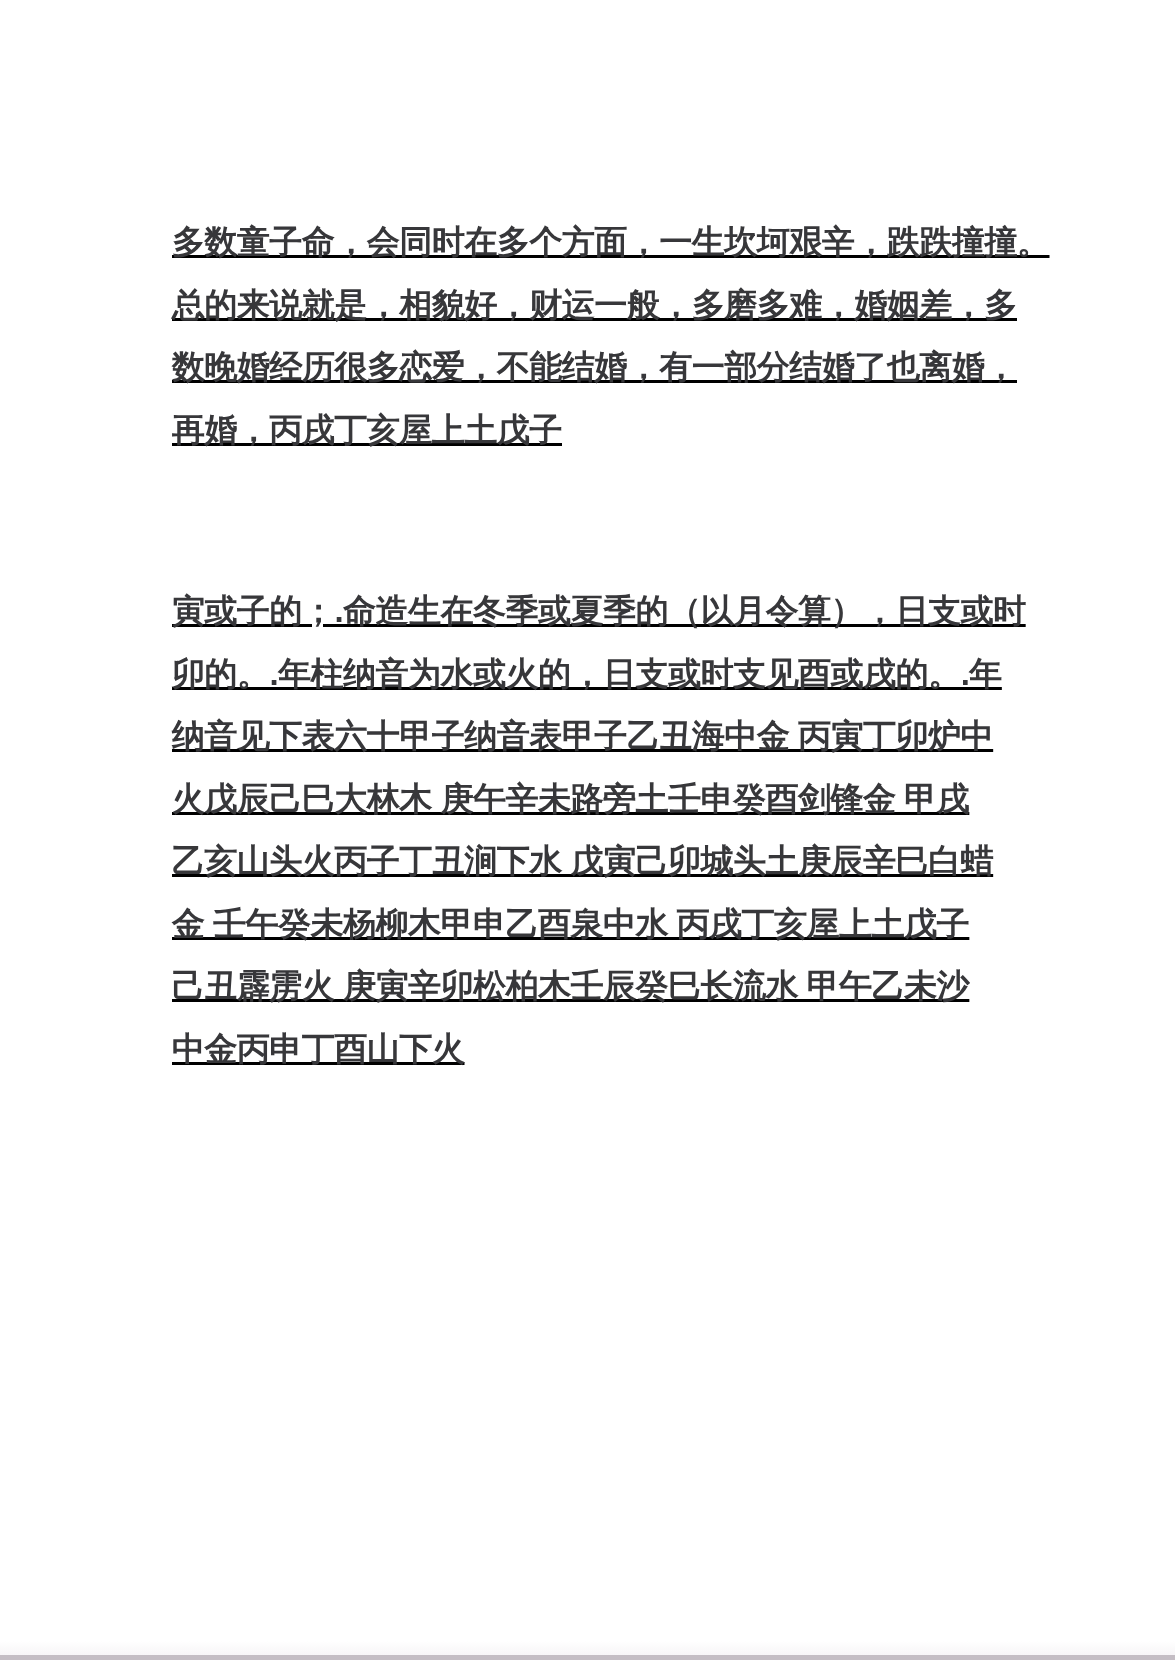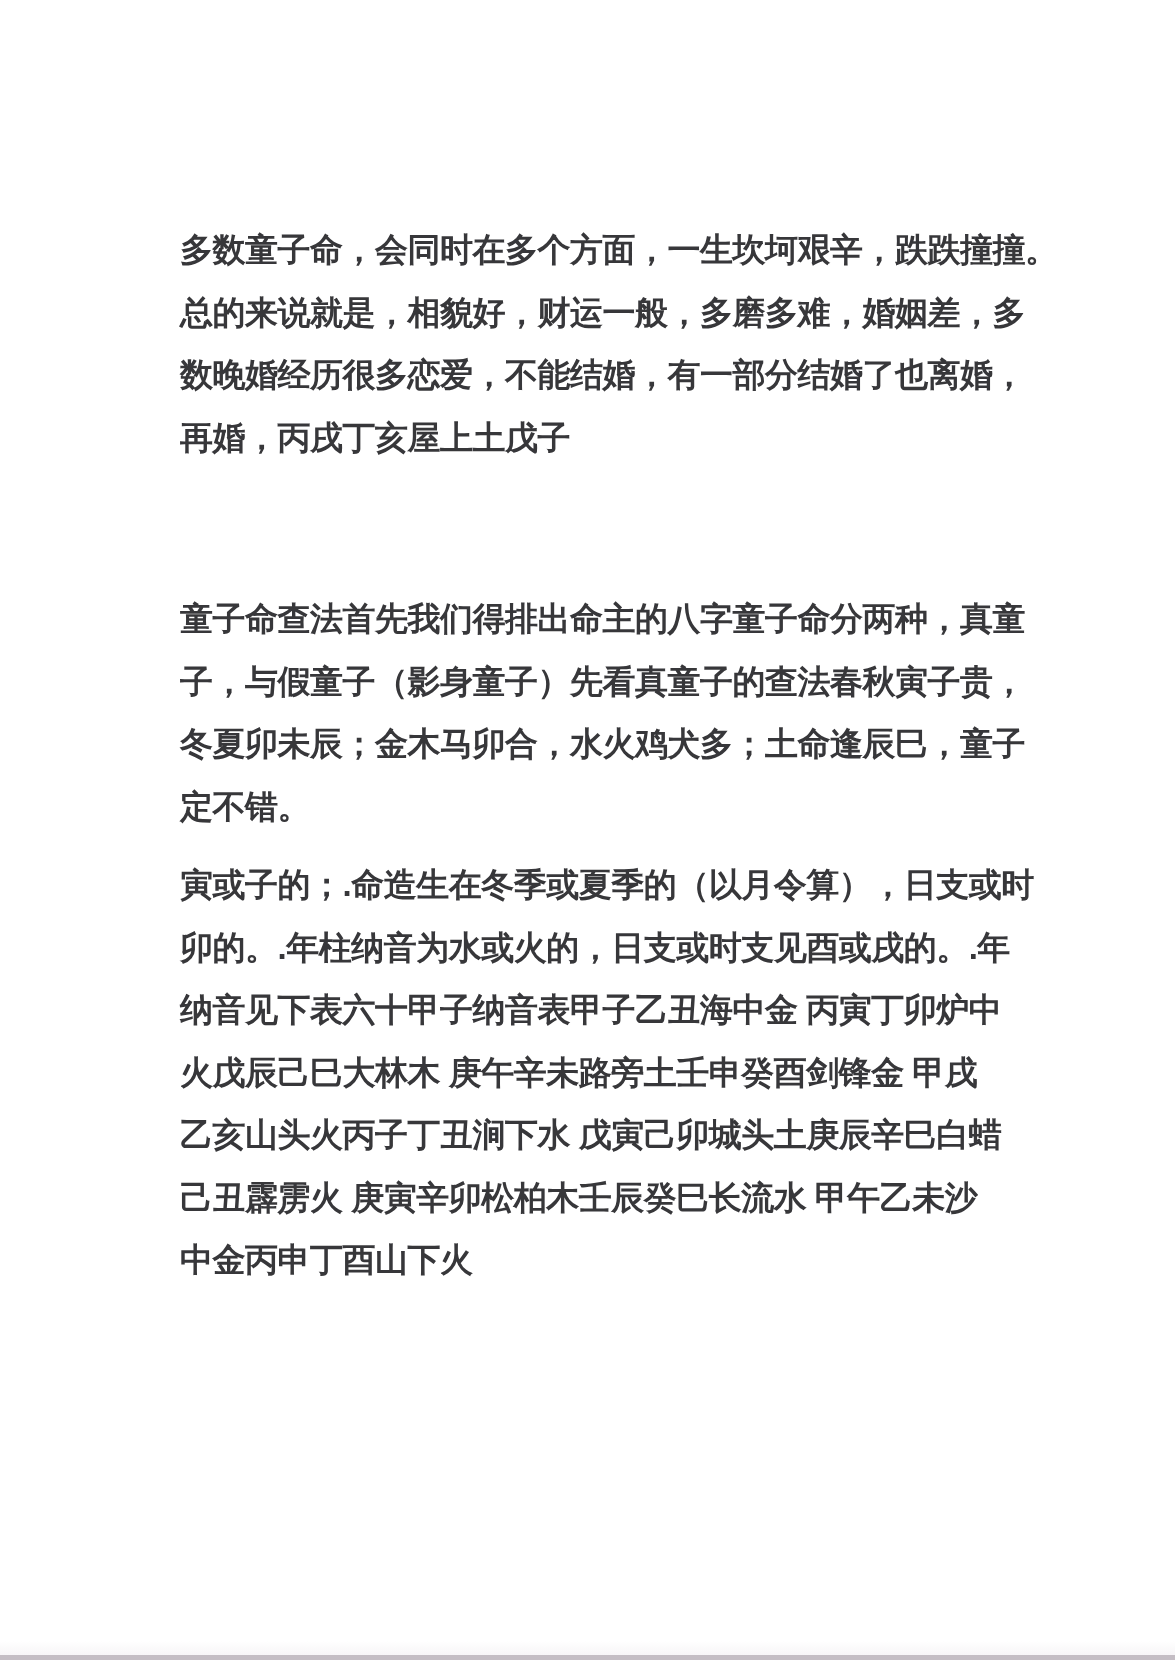--- a/index.html
+++ b/index.html
@@ -19,22 +19,23 @@
     background: var(--page-bg, #ffffff);
     overflow: hidden;
   }
   .content {
     position: absolute;
     left: 164px;
     top: 203px;
     width: 880px;
   }
   .para {
-    margin: 16px;
+    margin: 8px;
     padding: 0;
+    text-decoration: underline;
   }
   .para.para-gap-after {
     margin-bottom: 119px;
   }
   .line {
     height: 62.5px;
     line-height: 62.5px;
     font-size: 33px;
     font-weight: 700;
     color: var(--text-color, #37373a);
@@ -63,30 +64,25 @@
 
 <div class="page">
   <div class="content">
     <div class="para para-gap-after">
         <div class="line">多数童子命，会同时在多个方面，一生坎坷艰辛，跌跌撞撞。</div>
         <div class="line">总的来说就是，相貌好，财运一般，多磨多难，婚姻差，多</div>
         <div class="line">数晚婚经历很多恋爱，不能结婚，有一部分结婚了也离婚，</div>
         <div class="line">再婚，丙戌丁亥屋上土戊子</div>
       </div>
     <div class="para">
-        <div class="line">童子命查法首先我们得排出命主的八字童子命分两种，真童</div>
-        <div class="line">子，与假童子（影身童子）先看真童子的查法春秋寅子贵，</div>
-        <div class="line">冬夏卯未辰；金木马卯合，水火鸡犬多；土命逢辰巳，童子</div>
-        <div class="line">定不错。</div>
-      </div>
-    <div class="para">
         <div class="line">寅或子的；.命造生在冬季或夏季的（以月令算），日支或时</div>
         <div class="line">卯的。.年柱纳音为水或火的，日支或时支见酉或戌的。.年</div>
         <div class="line">纳音见下表六十甲子纳音表甲子乙丑海中金 丙寅丁卯炉中</div>
         <div class="line">火戊辰己巳大林木 庚午辛未路旁土壬申癸酉剑锋金 甲戌</div>
         <div class="line">乙亥山头火丙子丁丑涧下水 戊寅己卯城头土庚辰辛巳白蜡</div>
+        <div class="line">金 壬午癸未杨柳木甲申乙酉泉中水 丙戌丁亥屋上土戊子</div>
         <div class="line">己丑霹雳火 庚寅辛卯松柏木壬辰癸巳长流水 甲午乙未沙</div>
         <div class="line">中金丙申丁酉山下火</div>
       </div>
   </div>
   <div class="page-bottom-fade"></div>
   <div class="page-edge-line"></div>
 </div>
 
 </body></html>

